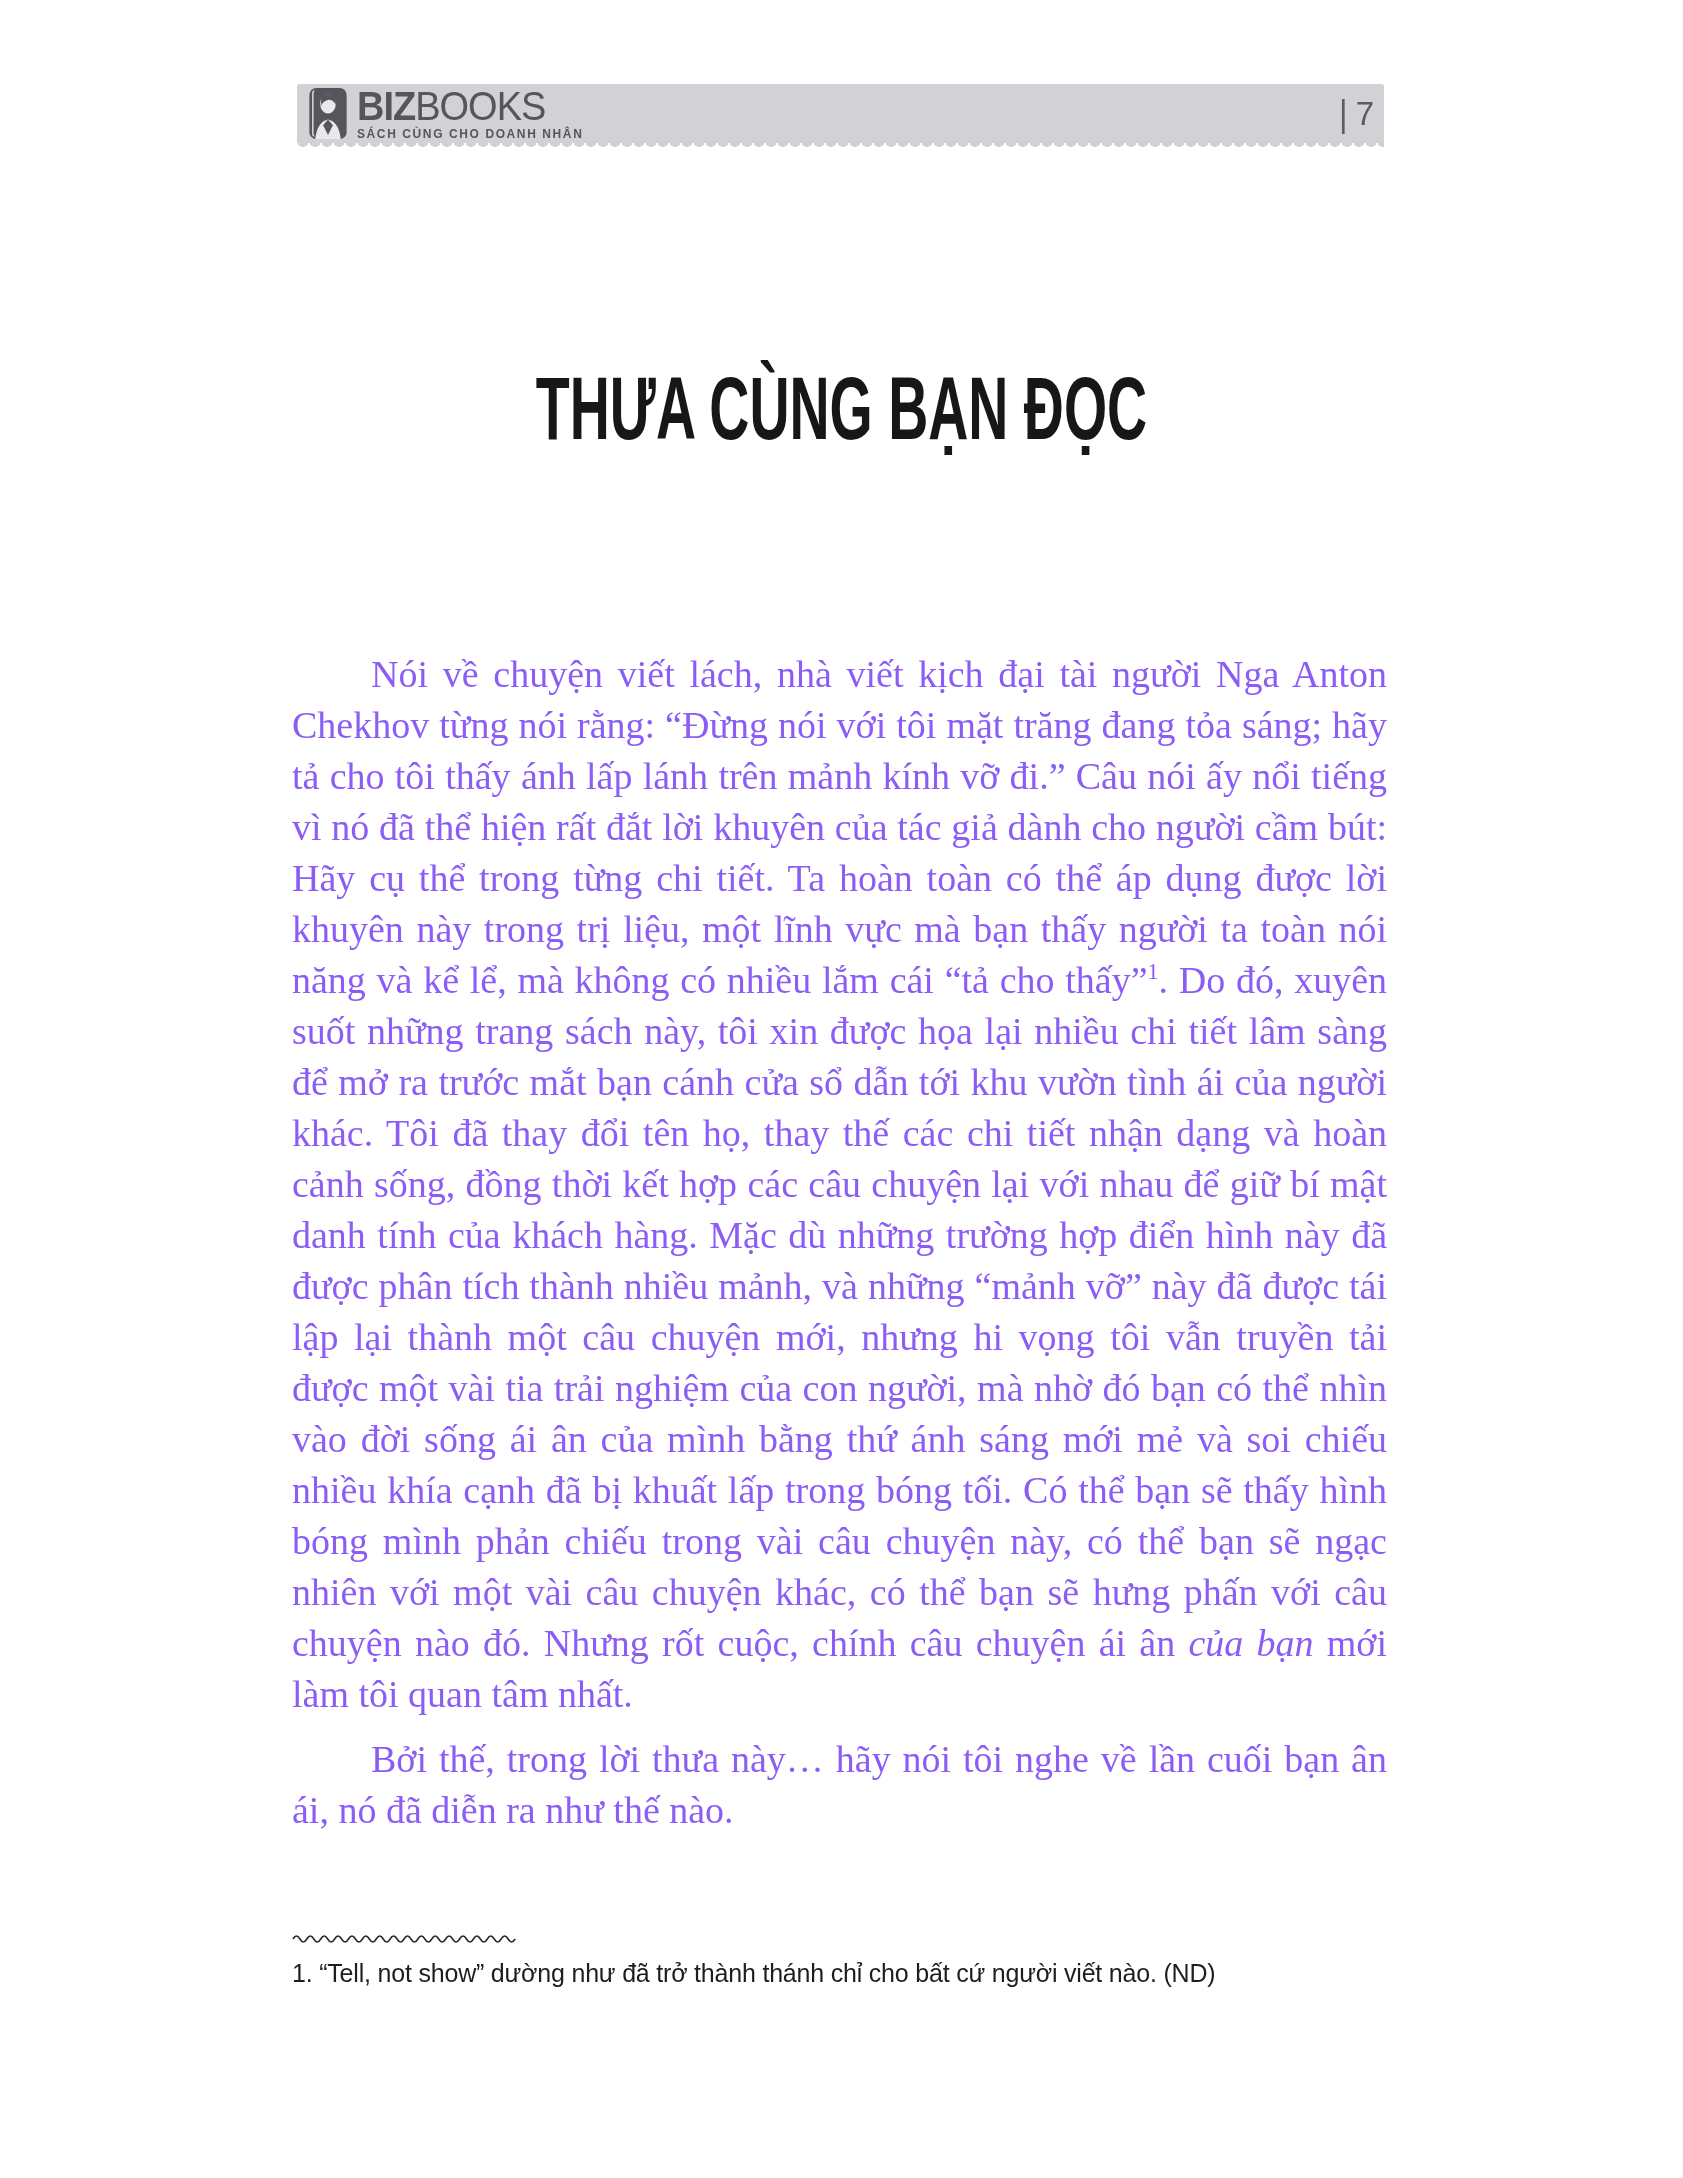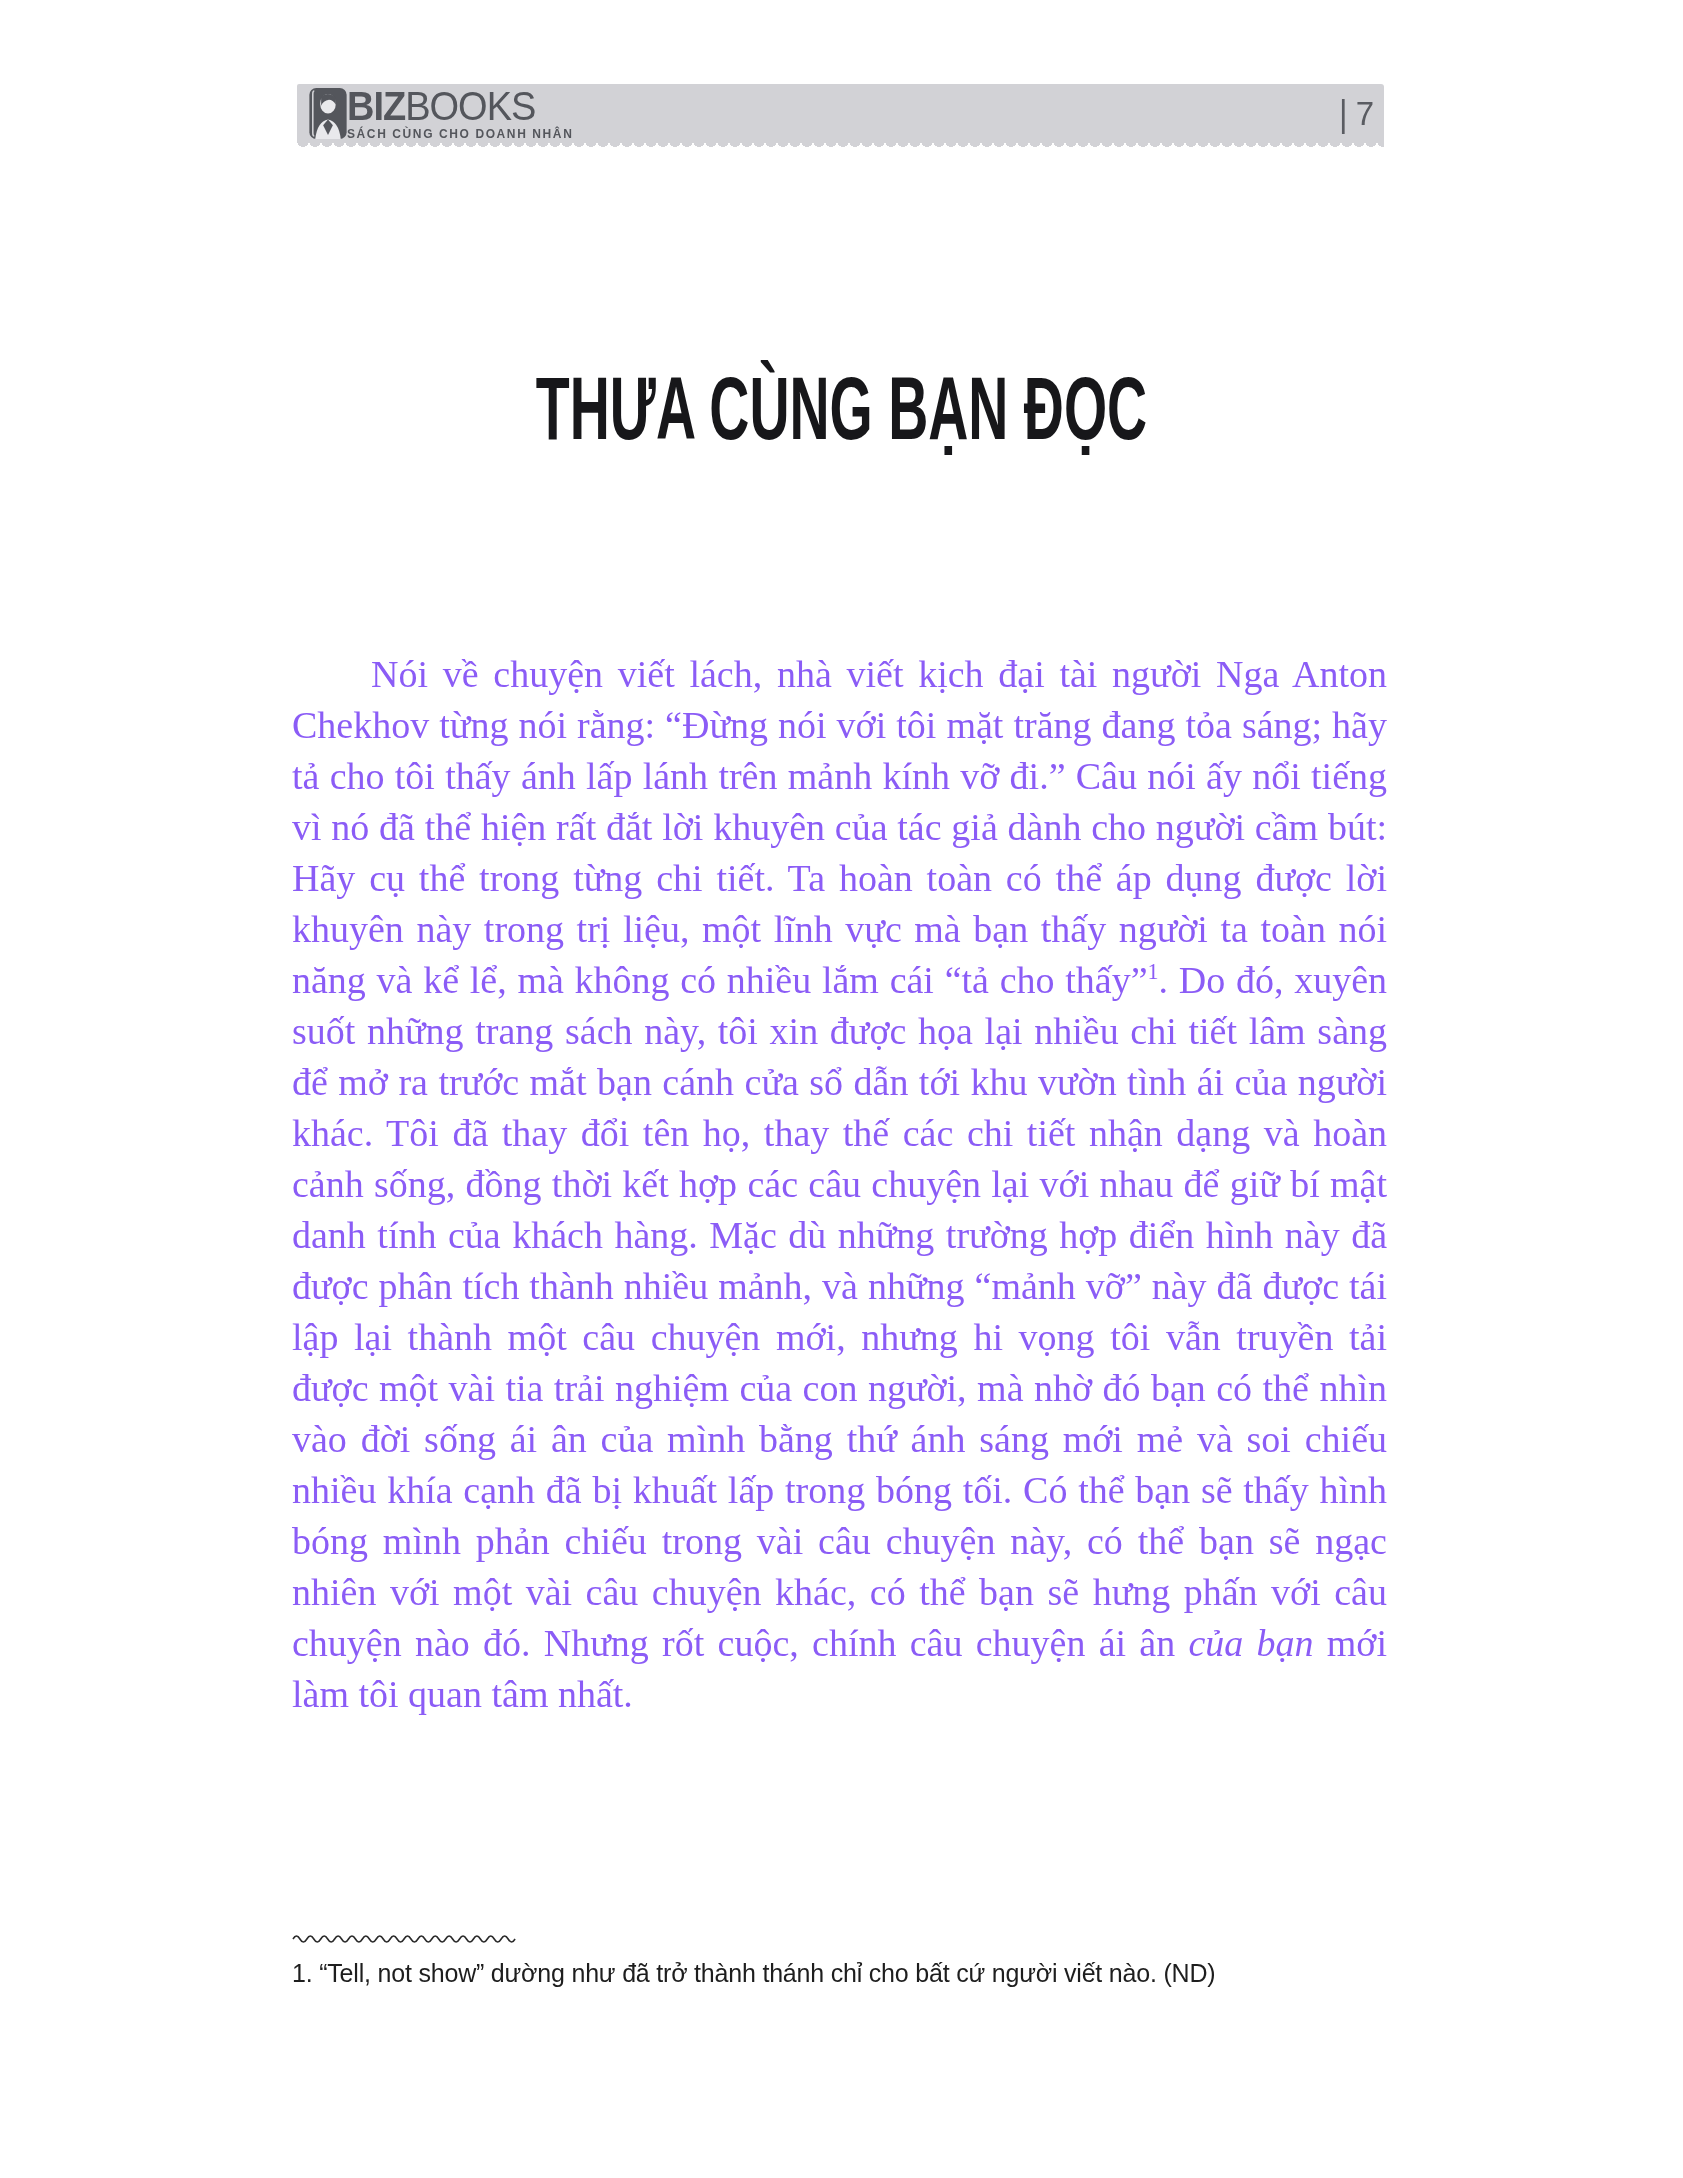--- a/index.html
+++ b/index.html
@@ -17,21 +17,21 @@
     left:297px;top:84px;width:1087px;height:59px;
     background:#d2d2d6;
     border-radius:2px 3px 0 0;
     display:flex;align-items:center;justify-content:space-between;
   }
   .topbar .scallop{
     position:absolute;left:0;right:0;bottom:-6px;height:7px;
     background-image:radial-gradient(circle 6px at 6px -1px,#d2d2d6 97%,rgba(0,0,0,0) 100%);
     background-size:12px 7px;background-repeat:repeat-x;
   }
-  .brand{display:flex;align-items:center;margin-left:12px;}
+  .brand{display:flex;align-items:center;gap:10px;margin-left:12px;}
   .logo-icon{width:38px;height:51px;display:block;flex:0 0 auto;}
   .brand-text{display:flex;flex-direction:column;line-height:1;}
   .brand-name{
     font-family:"Liberation Sans","DejaVu Sans",sans-serif;
     font-size:38px;color:#54565c;letter-spacing:-1px;
     transform:scaleY(1.05);transform-origin:left center;
   }
   .brand-name .bz{font-weight:800;}
   .brand-name .bk{font-weight:400;}
   .brand-tagline{
@@ -101,20 +101,21 @@
       <span class="sep">|</span>
       <span>7</span>
     </div>
     <div class="scallop"></div>
   </header>
 
   <h1 class="title">THƯA CÙNG BẠN ĐỌC</h1>
 
   <main class="bodytext">
     <p class="para"><span>Nói về chuyện viết lách, nhà viết kịch đại tài người Nga Anton Chekhov từng nói rằng: “Đừng nói với tôi mặt trăng đang tỏa sáng; hãy tả cho tôi thấy ánh lấp lánh trên mảnh kính vỡ đi.” Câu nói ấy nổi tiếng vì nó đã thể hiện rất đắt lời khuyên của tác giả dành cho người cầm bút: Hãy cụ thể trong từng chi tiết. Ta hoàn toàn có thể áp dụng được lời khuyên này trong trị liệu, một lĩnh vực mà bạn thấy người ta toàn nói năng và kể lể, mà không có nhiều lắm cái “tả cho thấy”</span><sup>1</sup><span>. Do đó, xuyên suốt những trang sách này, tôi xin được họa lại nhiều chi tiết lâm sàng để mở ra trước mắt bạn cánh cửa sổ dẫn tới khu vườn tình ái của người khác. Tôi đã thay đổi tên họ, thay thế các chi tiết nhận dạng và hoàn cảnh sống, đồng thời kết hợp các câu chuyện lại với nhau để giữ bí mật danh tính của khách hàng. Mặc dù những trường hợp điển hình này đã được phân tích thành nhiều mảnh, và những “mảnh vỡ” này đã được tái lập lại thành một câu chuyện mới, nhưng hi vọng tôi vẫn truyền tải được một vài tia trải nghiệm của con người, mà nhờ đó bạn có thể nhìn vào đời sống ái ân của mình bằng thứ ánh sáng mới mẻ và soi chiếu nhiều khía cạnh đã bị khuất lấp trong bóng tối. Có thể bạn sẽ thấy hình bóng mình phản chiếu trong vài câu chuyện này, có thể bạn sẽ ngạc nhiên với một vài câu chuyện khác, có thể bạn sẽ hưng phấn với câu chuyện nào đó. Nhưng rốt cuộc, chính câu chuyện ái ân </span><em>của bạn</em><span> mới làm tôi quan tâm nhất.</span></p>
+    <p class="para">Bởi thế, trong lời thưa này… hãy nói tôi nghe về lần cuối bạn ân ái, nó đã diễn ra như thế nào.</p>
   </main>
 
   <footer class="footnote-area">
     <svg class="wavy" viewBox="0 0 232 12" xmlns="http://www.w3.org/2000/svg" aria-hidden="true">
       <path d="M1 8 q3.5 -6 7 0 t7 0 t7 0 t7 0 t7 0 t7 0 t7 0 t7 0 t7 0 t7 0 t7 0 t7 0 t7 0 t7 0 t7 0 t7 0 t7 0 t7 0 t7 0 t7 0 t7 0 t7 0 t7 0 t7 0 t7 0 t7 0 t7 0 t7 0 t7 0 t7 0 t7 0 t7 0" fill="none" stroke="#2a2a2a" stroke-width="1.6"></path>
     </svg>
     <div class="footnote-text">1. “Tell, not show” dường như đã trở thành thánh chỉ cho bất cứ người viết nào. (ND)</div>
   </footer>
 
 </div>

